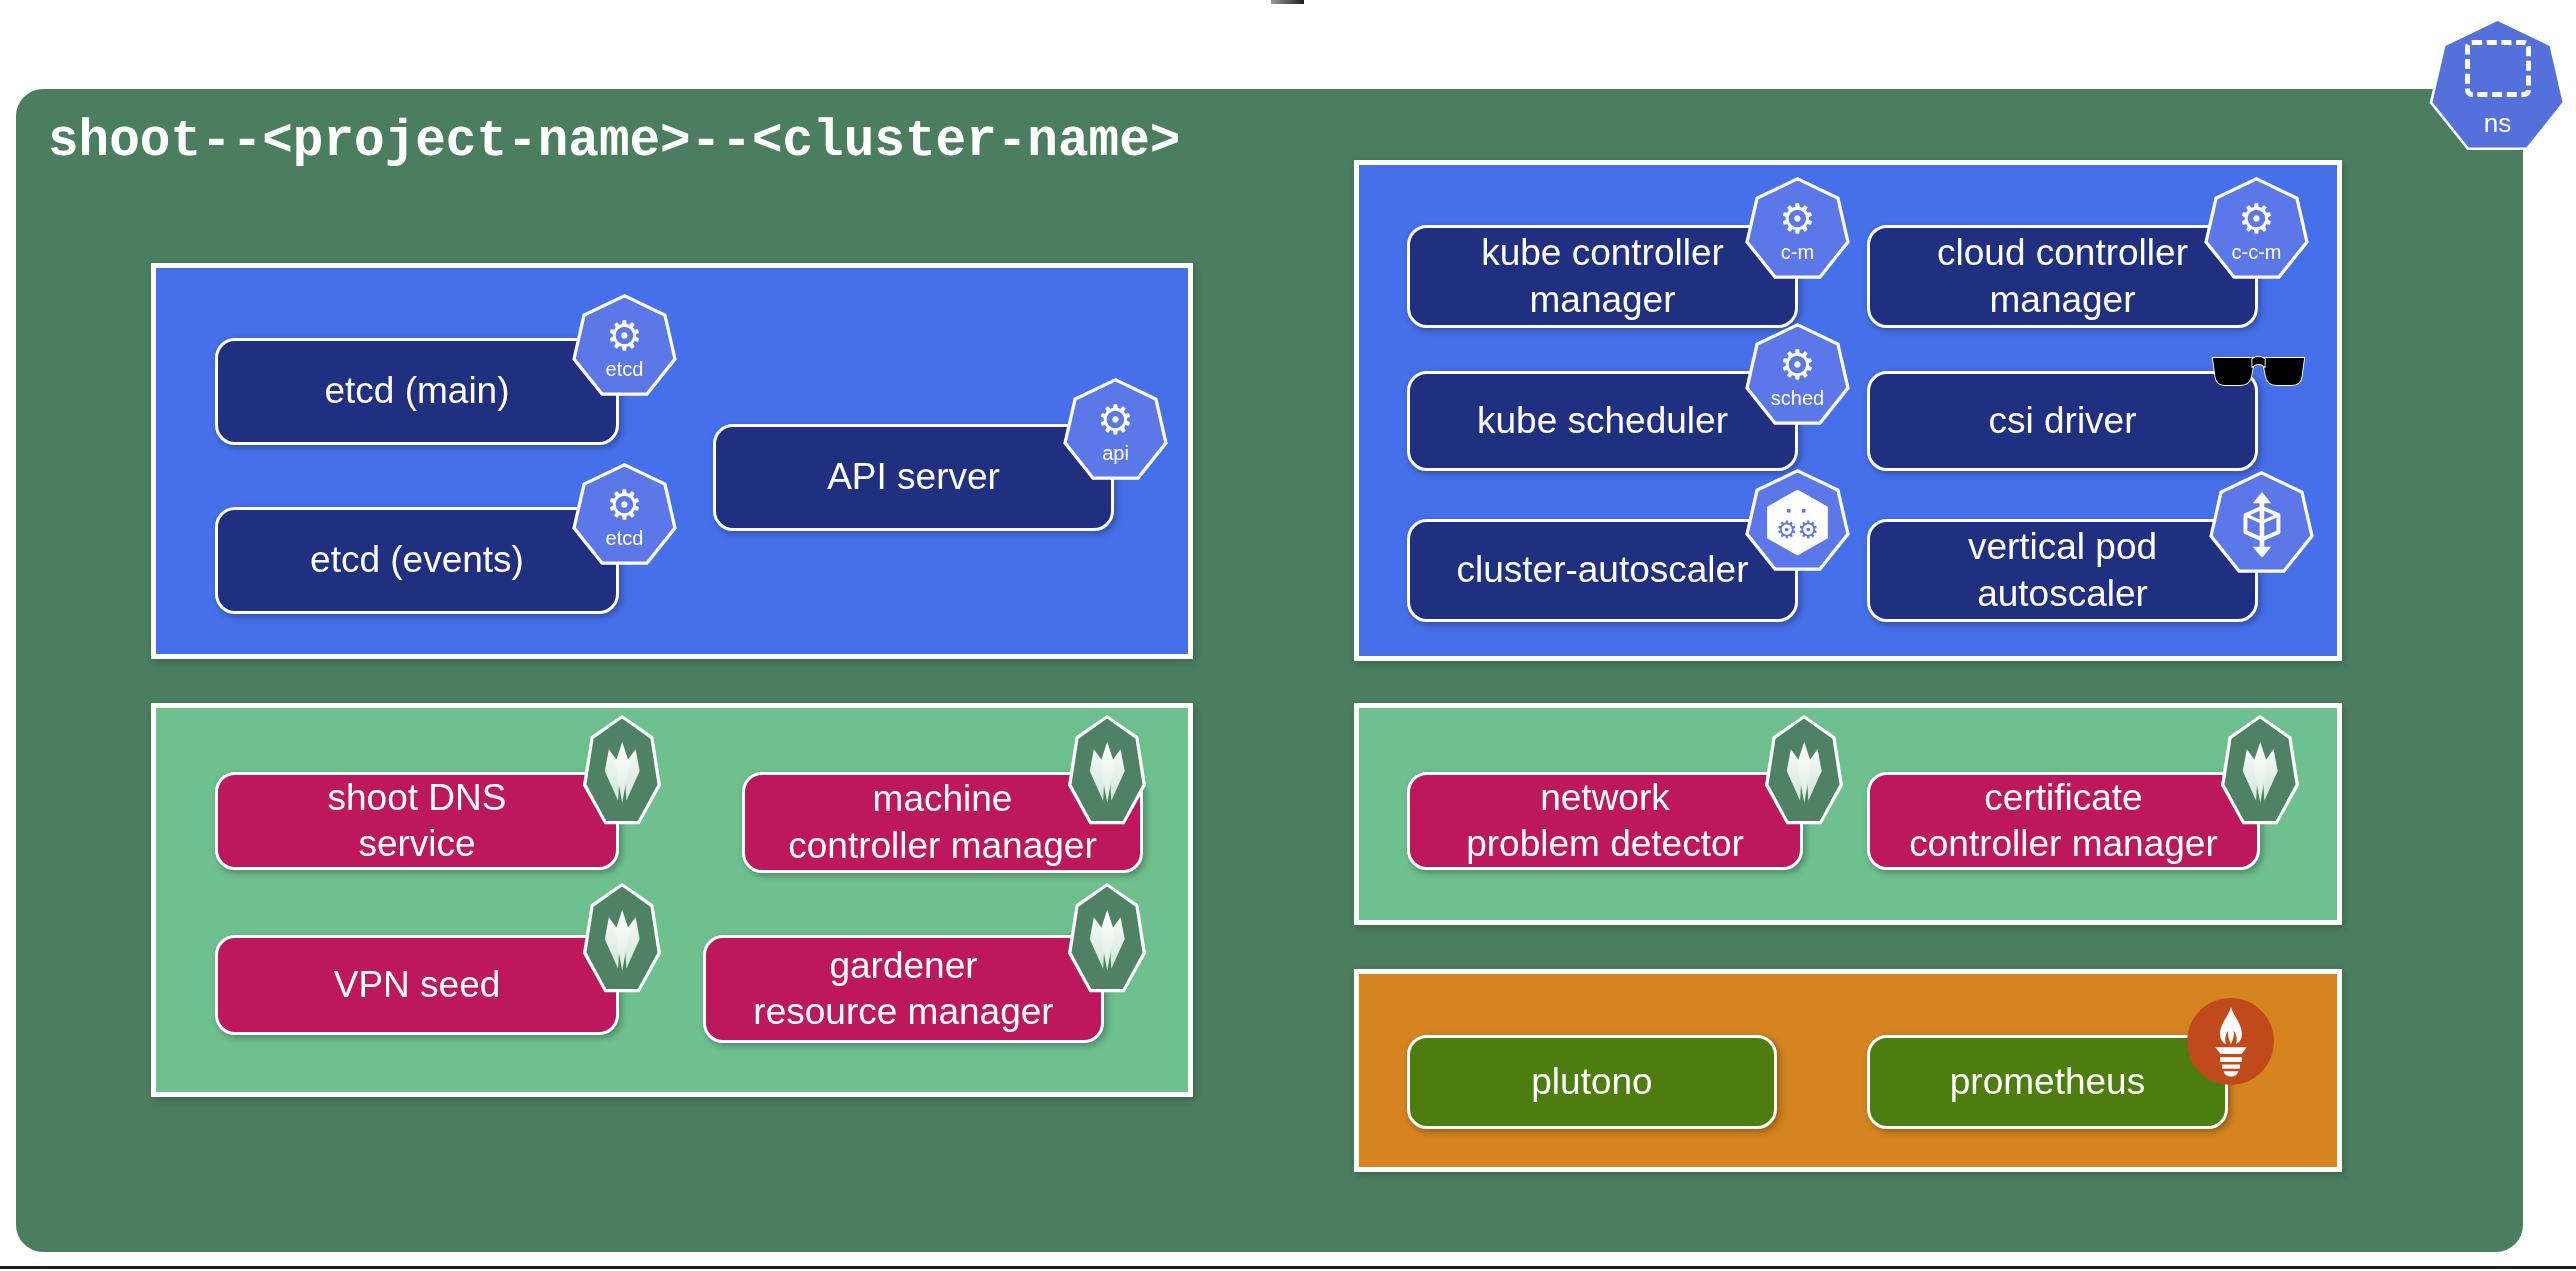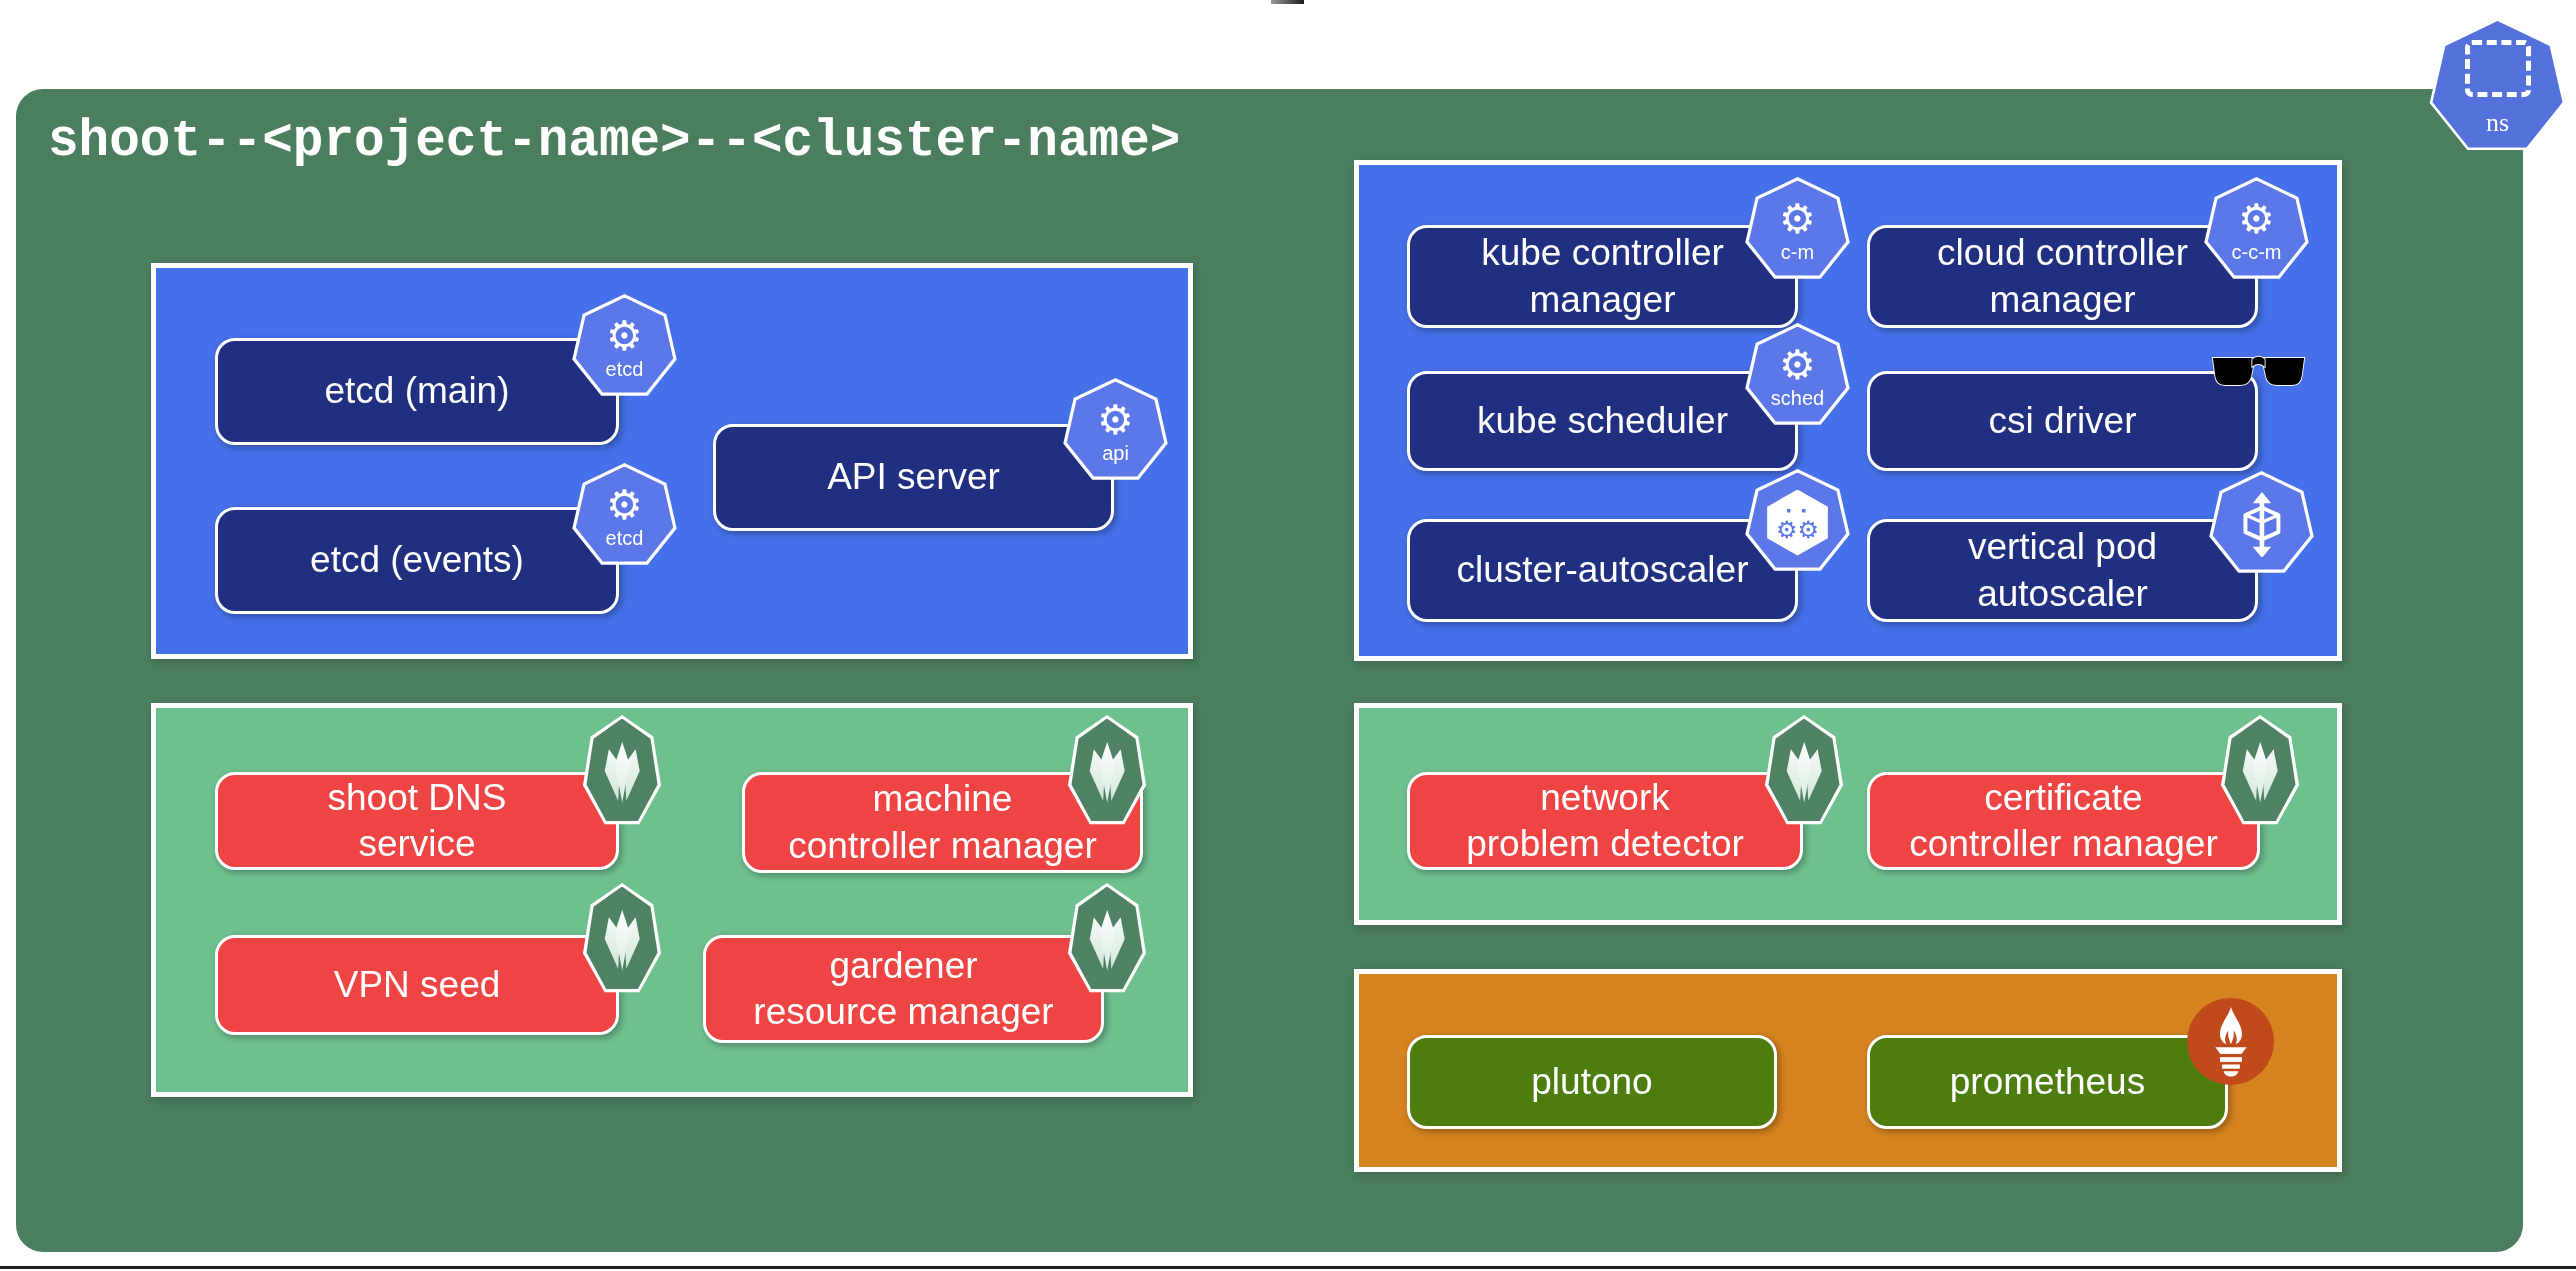--- a/index.html
+++ b/index.html
@@ -24,21 +24,21 @@
          box-shadow:2.1px 2.9px 7.1px rgba(0,0,0,.18);z-index:1;}
   .panel.blue{background:#4570e9;}
   .panel.lightgreen{background:#6fc08f;}
   .panel.orange{background:#d5841f;}
 
   
   .btn{position:absolute;border:3.6px solid #fff;border-radius:20px;box-sizing:border-box;
        display:flex;align-items:center;justify-content:center;z-index:2;
        box-shadow:2.1px 2.9px 6.4px rgba(0,0,0,.28);}
   .btn.navy{background:#202f80;}
-  .btn.green{background:#ef4444;}
+  .btn.green{background:#be185d;}
   .btn.rust{background:#4d7c0f;}
   .btn-label{color:#fff;font-size:37px;line-height:1.25;text-align:center;white-space:pre-line;}
 
   
   .hep{clip-path:polygon(50% 0%,89.1% 18.8%,98.8% 61.1%,71.7% 95%,28.3% 95%,1.2% 61.1%,10.9% 18.8%);}
   .khex{position:absolute;width:107px;height:107px;background:#fff;z-index:3;}
   .khex-in{position:absolute;inset:3.6px;background:#5b77e8;display:flex;flex-direction:column;
            align-items:center;justify-content:center;}
   .khex-glyph{color:#fff;font-size:41px;line-height:1;}
   .khex-label{color:#fff;font-size:20px;line-height:1;margin-top:1.4px;}
@@ -53,21 +53,21 @@
   
   .ghex{position:absolute;width:80px;height:115px;background:#fff;z-index:3;}
   .ghex-in{position:absolute;inset:3.6px;background:#4f8264;display:flex;align-items:center;justify-content:center;}
   .ghex-in svg{width:72%;height:62%;}
 
   
   .nshex{position:absolute;left:2428px;top:18px;width:139px;height:139px;background:#fff;z-index:4;}
   .nshex-in{position:absolute;inset:2.9px;background:#5470da;display:flex;flex-direction:column;
             align-items:center;justify-content:center;}
   .ns-dash{width:66px;height:57px;border:5px dashed #fff;border-radius:7.1px;box-sizing:border-box;}
-  .ns-label{color:#fff;font-size:26px;line-height:1;margin-top:13px;font-family:Liberation Serif, serif;}
+  .ns-label{color:#fff;font-size:26px;line-height:1;margin-top:13px;}
 
   
   .sunglasses{position:absolute;left:2208px;top:353px;width:101px;height:37px;z-index:3;}
   .prom-circle{position:absolute;left:2187px;top:998px;width:87px;height:87px;border-radius:50%;
                background:#c14a1c;display:flex;align-items:center;justify-content:center;z-index:3;}
   .prom-circle svg{width:62%;height:84%;}
   .defs{position:absolute;width:0;height:0;}
 </style>
 </head>
 <body>

